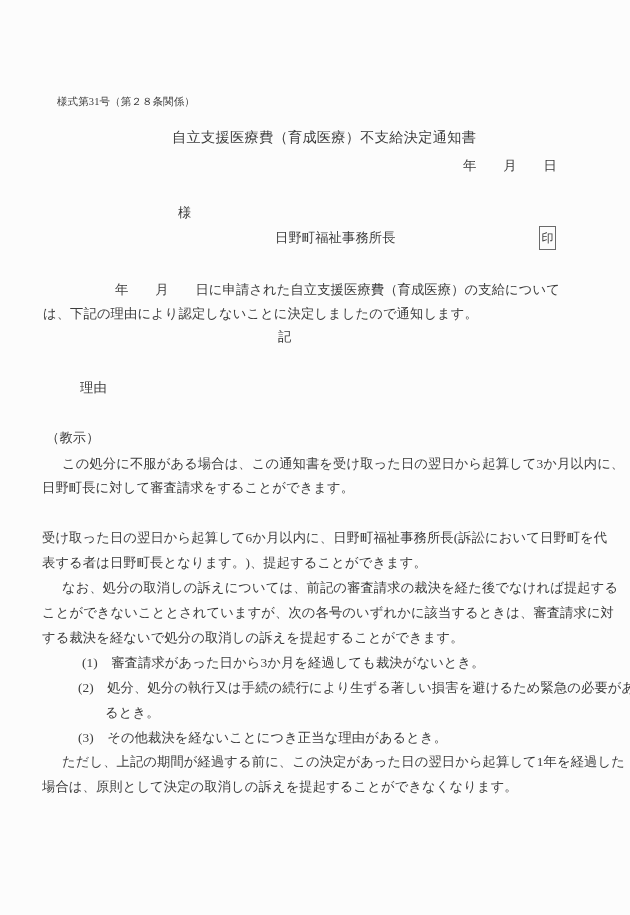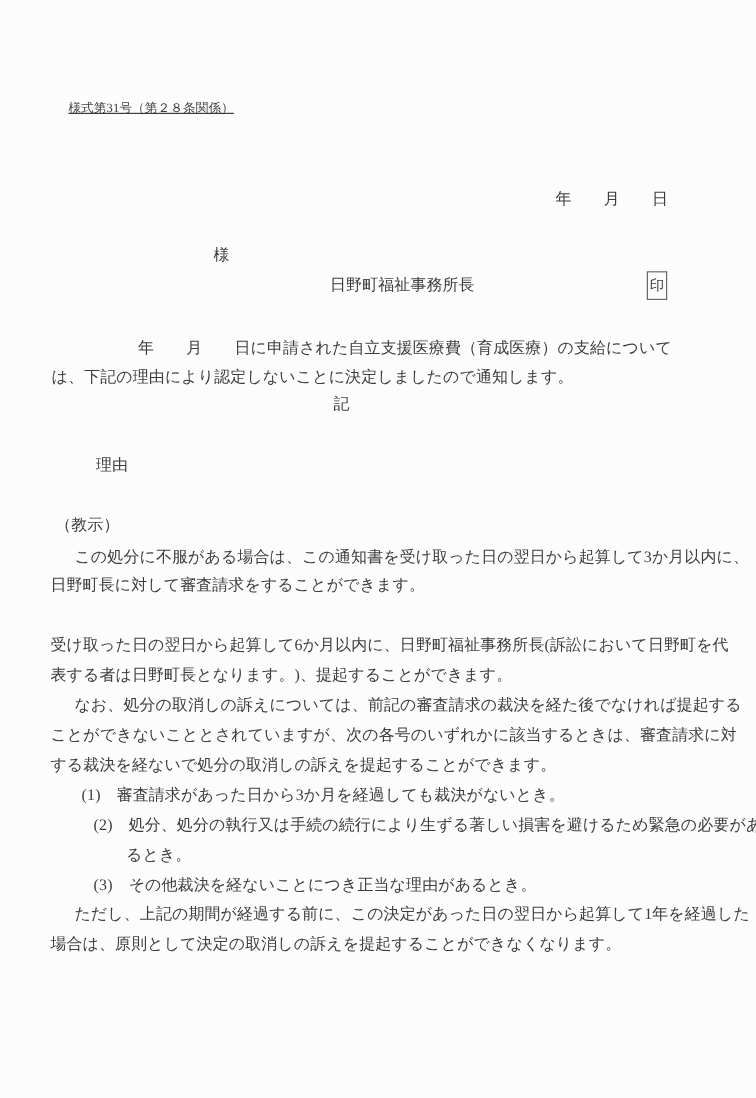--- a/index.html
+++ b/index.html
@@ -37,22 +37,23 @@
     justify-content: center;
     font-size: 12px;
     line-height: 1;
   }
 </style>
 </head>
 <body>
 
 <div class="page">
 
-  <div class="line form-number" style="left:57px; top:86px;text-decoration:underline;">様式第31号（第２８条関係）</div>
+  <div class="line form-number" style="left:57px; top:97px;">様式第31号（第２８条関係）</div>
 
+  <div class="line doc-title" style="left:172px; top:130px;">自立支援医療費（育成医療）不支給決定通知書</div>
 
   <div class="line" style="left:463px; top:159px;text-align:center;">年　　月　　日</div>
 
   <div class="line" style="left:178px; top:206px;">様</div>
 
   <div class="line" style="left:275px; top:231px;">日野町福祉事務所長</div>
 
   <div class="seal-box">
     <span>印</span>
   </div>
@@ -67,20 +68,20 @@
 
   <div class="line" style="left:46px; top:431px;">（教示）</div>
 
   <div class="line" style="left:62px;  top:457px;">この処分に不服がある場合は、この通知書を受け取った日の翌日から起算して3か月以内に、</div>
   <div class="line" style="left:42px;  top:481px;">日野町長に対して審査請求をすることができます。</div>
   <div class="line" style="left:42px;  top:531px;">受け取った日の翌日から起算して6か月以内に、日野町福祉事務所長(訴訟において日野町を代</div>
   <div class="line" style="left:42px;  top:556px;">表する者は日野町長となります。)、提起することができます。</div>
   <div class="line" style="left:62px;  top:581px;">なお、処分の取消しの訴えについては、前記の審査請求の裁決を経た後でなければ提起する</div>
   <div class="line" style="left:42px;  top:606px;">ことができないこととされていますが、次の各号のいずれかに該当するときは、審査請求に対</div>
   <div class="line" style="left:42px;  top:631px;">する裁決を経ないで処分の取消しの訴えを提起することができます。</div>
-  <div class="line" style="left:68px;  top:656px;">(1)　審査請求があった日から3か月を経過しても裁決がないとき。</div>
+  <div class="line" style="left:82px;  top:656px;">(1)　審査請求があった日から3か月を経過しても裁決がないとき。</div>
   <div class="line" style="left:78px;  top:681px;">(2)　処分、処分の執行又は手続の続行により生ずる著しい損害を避けるため緊急の必要があ</div>
   <div class="line" style="left:105px; top:706px;">るとき。</div>
   <div class="line" style="left:78px;  top:731px;">(3)　その他裁決を経ないことにつき正当な理由があるとき。</div>
   <div class="line" style="left:62px;  top:755px;">ただし、上記の期間が経過する前に、この決定があった日の翌日から起算して1年を経過した</div>
   <div class="line" style="left:42px;  top:780px;">場合は、原則として決定の取消しの訴えを提起することができなくなります。</div>
 
 </div>
 
 </body></html>

